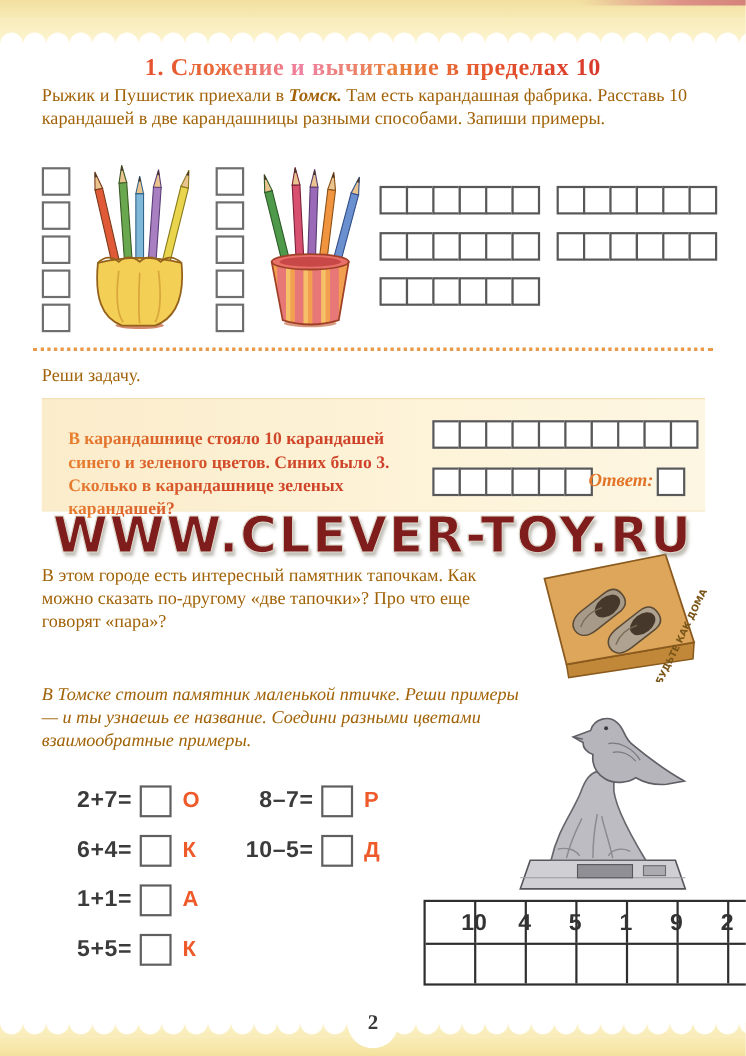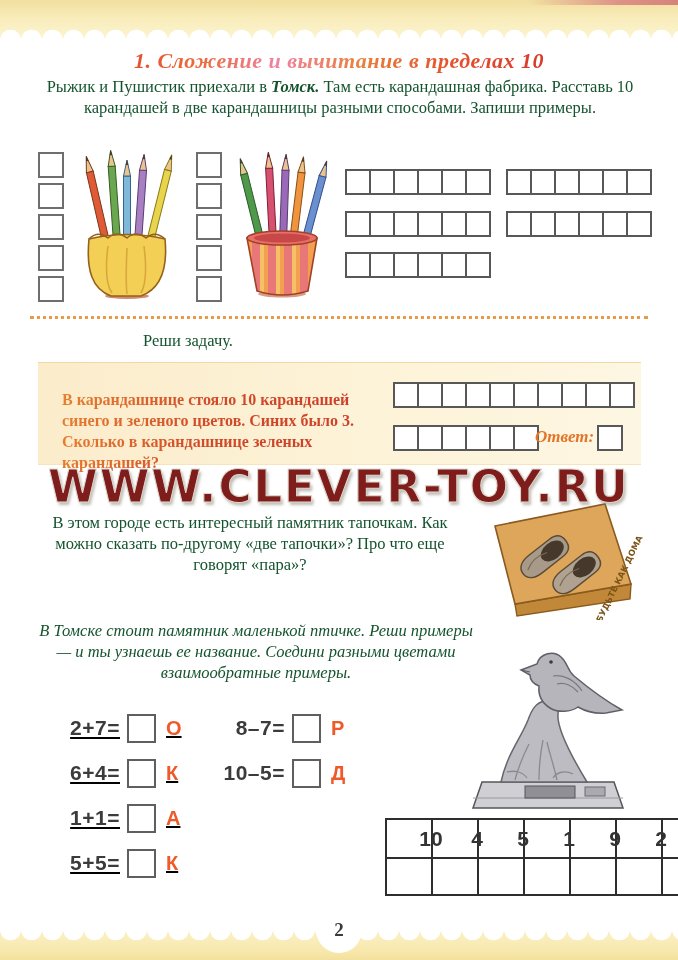--- a/index.html
+++ b/index.html
@@ -21,21 +21,21 @@
     background-image:radial-gradient(circle at 10.5px 0px,#ffffff 10px,rgba(255,255,255,0) 10.6px);
     background-size:21px 12px;background-repeat:repeat-x;}
   .page-bump{position:absolute;left:316px;top:907px;width:46px;height:46px;border-radius:50%;
     background:#ffffff;display:flex;align-items:center;justify-content:center;z-index:3;}
   .page-num{font:bold 19px "Liberation Serif",serif;color:#3a3a3a;}
 
   
   .title{position:absolute;top:48px;left:0;width:678px;text-align:center;
     font:bold 22px "Liberation Serif",serif;letter-spacing:0.5px;}
   .title span{color:#e0512e;}
-  .para{position:absolute;font:16.5px "Liberation Serif",serif;color:#14532d;line-height:21px;text-align:center;}
+  .para{position:absolute;font:16.5px "Liberation Serif",serif;color:#a16207;line-height:21px;}
   .problem-text{font:bold 16px "Liberation Serif",serif;line-height:21px;color:#d24a28;}
   @supports ((-webkit-background-clip:text) or (background-clip:text)){
     .title span{background:linear-gradient(90deg,#e4512d 0%,#ea6a38 15%,#ef82a2 35%,#e9813c 55%,#e4512d 78%,#d93a2c 100%);
       -webkit-background-clip:text;background-clip:text;color:transparent;}
     .problem-text{background:linear-gradient(100deg,#e8812f 0%,#d24a28 45%,#cc3c2a 100%);
       -webkit-background-clip:text;background-clip:text;color:transparent;}
   }
 
   
   .sq{width:22px;height:22px;background:#fff;border:2px solid #6e6e6e;box-sizing:content-box;}
@@ -78,21 +78,21 @@
 </head>
 <body>
 
 <div class="top-band"></div>
 <div class="corner-strip"></div>
 <div class="bottom-band"></div>
 <div class="page-bump">
   <span class="page-num">2</span>
 </div>
 
-<h1 class="title" style="margin:0;font-style:italic;">
+<h1 class="title" style="margin:0;">
   <span>1. Сложение и вычитание в пределах 10</span>
 </h1>
 
 <p class="para" style="left:38px;top:76px;width:604px;margin:0;">
   <span>Рыжик и Пушистик приехали в </span><b><i>Томск.</i></b><span> Там есть карандашная фабрика. Расставь 10 карандашей в две карандашницы разными способами. Запиши примеры.</span>
 </p>
 
 <div class="vcol" style="left:38px;top:152px;">
     <div class="sq"></div>
     <div class="sq"></div>
@@ -295,21 +295,21 @@
   <path d="M56,170 C62,142 76,126 83,108 C87,97 91,91 99,89 C109,87 114,94 113,102 C112,112 119,132 142,170 Z" fill="#bcbcc2" stroke="#66666c" stroke-width="1.5"></path>
   <path d="M70,168 C74,152 80,140 84,132 M94,168 C94,150 96,138 98,128 M112,168 C108,150 104,140 102,130 M62,160 C70,158 78,160 82,166 M128,162 C120,158 112,160 108,166" fill="none" stroke="#8a8a90" stroke-width="1.3"></path>
   <g>
     <path d="M76,58 L92,52 C95,41 109,38 116,45 C123,51 122,58 129,64 C141,74 159,88 177,98 L161,101 C150,102 140,99 133,95 C126,100 113,101 105,96 C97,91 93,84 94,74 C89,72 85,68 85,63 Z" fill="#b5b5bb" stroke="#5f5f66" stroke-width="1.5"></path>
     <circle cx="106" cy="50" r="1.8" fill="#3a3a3e"></circle>
     <path d="M108,64 C118,62 130,68 137,79 M112,72 C120,70 128,74 133,80" fill="none" stroke="#7a7a80" stroke-width="1.2"></path>
     <path d="M76,58 L85,60" stroke="#5f5f66" stroke-width="1.2"></path>
   </g>
 </svg>
 
-<div class="excol left" style="left:40px;top:714px;text-decoration:underline;">
+<div class="excol left" style="left:40px;top:714px;">
   <div class="exrow">
       <span class="expr">2+7=</span>
       <span class="exbox"></span>
       <span class="exletter">О</span>
     </div>
   <div class="exrow">
       <span class="expr">6+4=</span>
       <span class="exbox"></span>
       <span class="exletter">К</span>
     </div>

